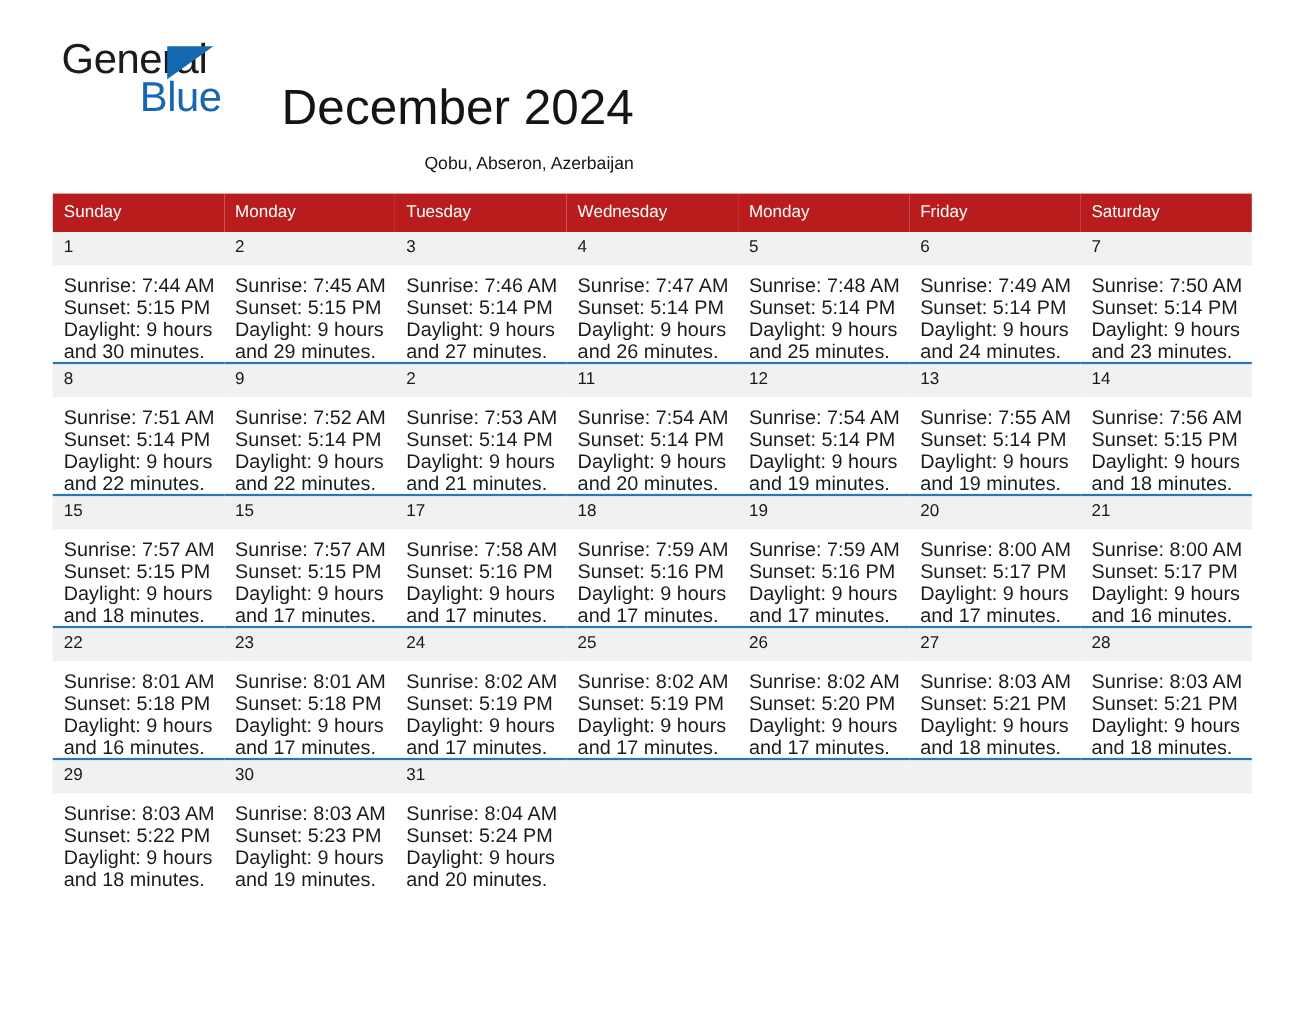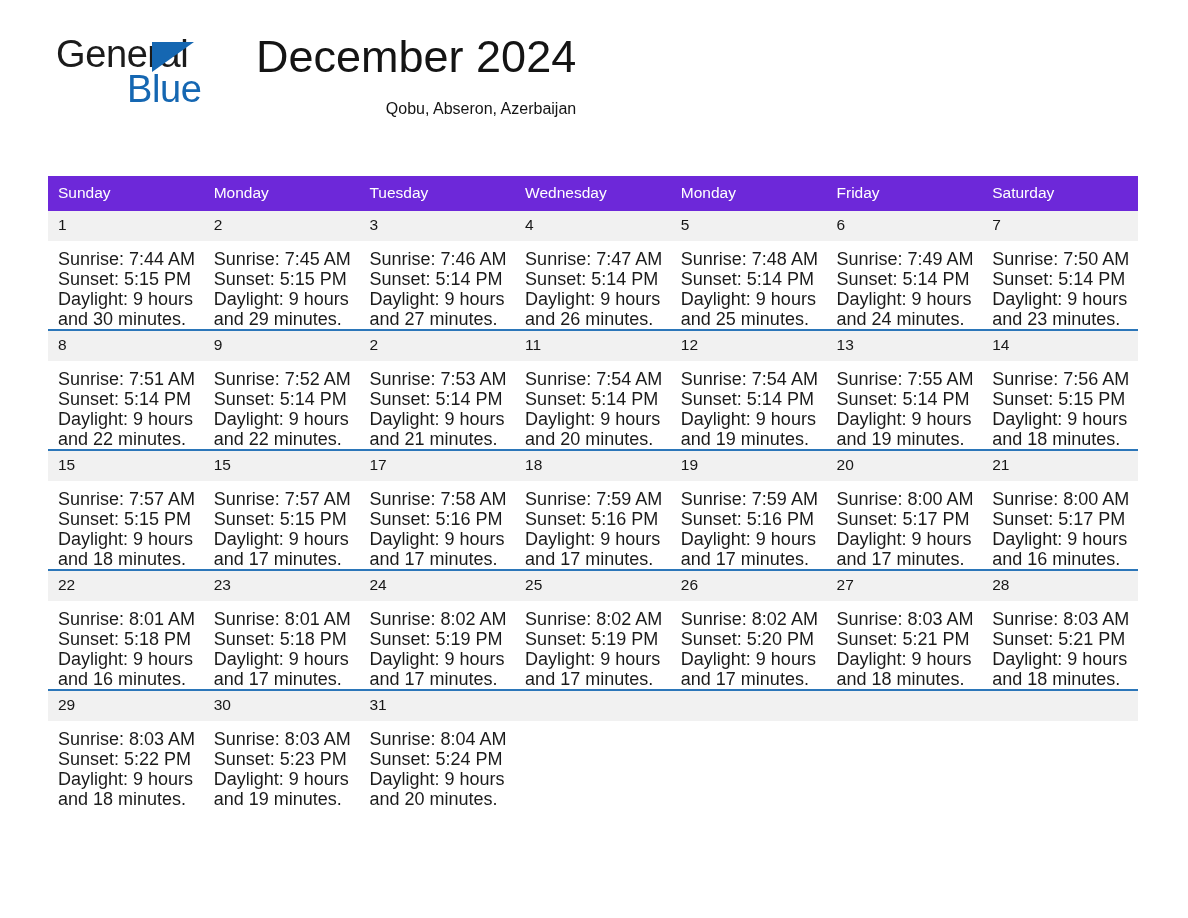--- a/index.html
+++ b/index.html
@@ -60,20 +60,21 @@
     font-size: 38px;
     color: #1567b2;
     letter-spacing: -0.4px;
     line-height: 1;
     font-weight: 400;
   }
 
   .titles {
     text-align: right;
     padding-top: 2px;
+    margin-top: 41px;
   }
   .title-main {
     font-size: 45px;
     color: #141414;
     line-height: 1.08;
     font-weight: 400;
     white-space: nowrap;
   }
   .title-sub {
     font-size: 16px;
@@ -88,21 +89,21 @@
   .calendar {
     margin: 0 50px 0 48px;
     width: 1090px;
   }
   .cal-table {
     width: 100%;
     border-collapse: collapse;
     table-layout: fixed;
   }
   .cal-table th {
-    background: #6d28d9;
+    background: #b91c1c;
     color: #ffffff;
     font-size: 15.5px;
     font-weight: 400;
     text-align: left;
     padding: 8px 0 9px 10px;
     height: 18px;
     border: none;
   }
   .cal-table td {
     vertical-align: top;

